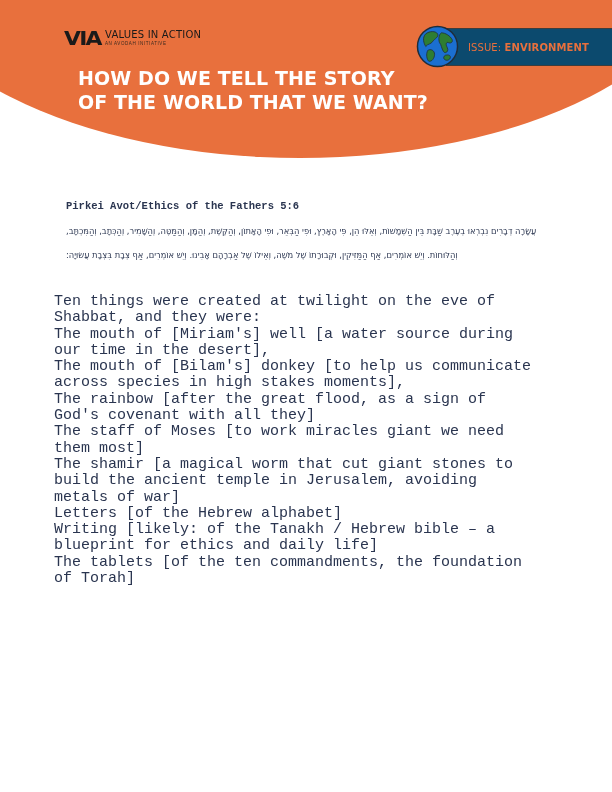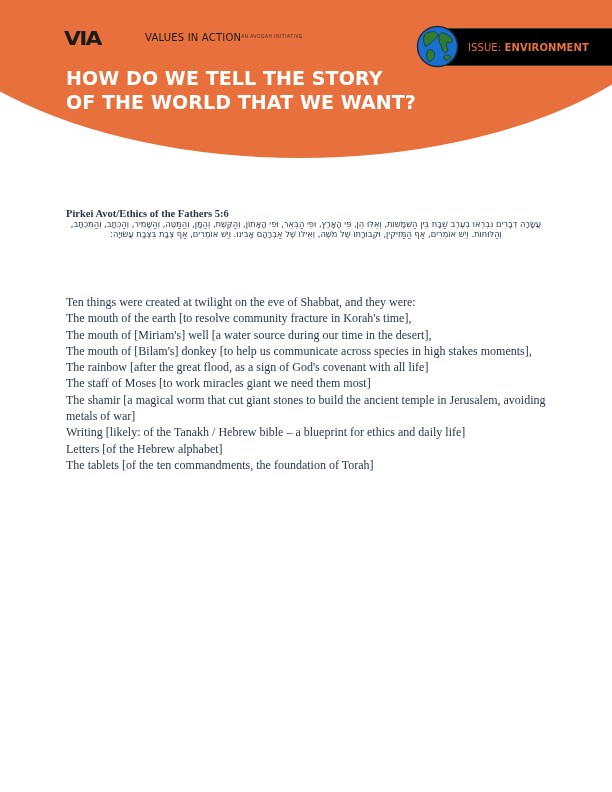--- a/index.html
+++ b/index.html
@@ -30,57 +30,56 @@
       width: 612px;
       height: 60px;
       background: #e8703d;
     }
     .logo {
       position: absolute;
       left: 64px;
       top: 29px;
       display: flex;
       align-items: center;
-      gap: 40px;
     }
     .logo-mark {
       font-family: "DejaVu Sans", sans-serif;
       font-weight: bold;
       font-size: 19px;
       letter-spacing: -1.5px;
       color: #1a1a1a;
       line-height: 18px;
       transform: scaleX(1.15);
       transform-origin: left center;
       margin-right: 9px;
     }
     .logo-text {
       display: flex;
-      flex-direction: row;
+      flex-direction: column;
       line-height: 1;
     }
     .logo-title {
       font-size: 10px;
       color: #1a1a1a;
       letter-spacing: 0.2px;
       font-family: "DejaVu Sans", sans-serif;
     }
     .logo-sub {
       font-size: 4.5px;
       color: #3a2a20;
       letter-spacing: 0.6px;
       margin-top: 2px;
     }
     .issue-banner {
       position: absolute;
       left: 446px;
       top: 28px;
       width: 166px;
       height: 36px;
-      background: #000000;
+      background: #0c4a6e;
       border-top: 1.5px solid #3d3d3d;
       border-bottom: 1.5px solid #3d3d3d;
       display: flex;
       align-items: center;
     }
     .issue-label {
       margin-left: 22px;
       font-size: 10px;
       color: #e8703d;
       font-family: "DejaVu Sans", sans-serif;
@@ -103,50 +102,51 @@
       top: 66px;
       font-family: "DejaVu Sans", sans-serif;
       font-weight: bold;
       font-size: 19px;
       line-height: 24px;
       color: #ffffff;
       letter-spacing: 0.1px;
     }
     .page-title div {
       white-space: nowrap;
+      margin-left: 12px;
     }
     .source-title {
       position: absolute;
       left: 66px;
-      top: 208px;
+      top: 200px;
       font-size: 10.5px;
       font-weight: bold;
       color: #2a3550;
-      font-family: Liberation Serif, serif;
+      font-family: Liberation Mono, monospace;
       text-align: center;
     }
     .hebrew {
       position: absolute;
       left: 66px;
       top: 219px;
       width: 480px;
       direction: rtl;
-      text-align: center;
+      text-align: left;
       font-family: "DejaVu Sans", sans-serif;
       font-size: 8.3px;
-      line-height: 10px;
+      line-height: 24px;
       color: #2a3550;
     }
     .english {
       position: absolute;
-      left: 66px;
+      left: 54px;
       top: 294px;
       width: 480px;
-      font-family: Liberation Serif, serif;
-      font-size: 12px;
+      font-family: Liberation Mono, monospace;
+      font-size: 15px;
       line-height: 16.3px;
       color: #2a3550;
     }
     .english .line {
       display: block;
     }
   </style>
 </head>
 <body>
 
@@ -180,22 +180,21 @@
   <div>HOW DO WE TELL THE STORY</div>
   <div>OF THE WORLD THAT WE WANT?</div>
 </div>
 
 <div class="source-title">Pirkei Avot/Ethics of the Fathers 5:6</div>
 
 <div class="hebrew">עֲשָׂרָה דְבָרִים נִבְרְאוּ בְעֶרֶב שַׁבָּת בֵּין הַשְּׁמָשׁוֹת, וְאֵלּוּ הֵן, פִּי הָאָרֶץ, וּפִי הַבְּאֵר, וּפִי הָאָתוֹן, וְהַקֶּשֶׁת, וְהַמָּן, וְהַמַּטֶּה, וְהַשָּׁמִיר, וְהַכְּתָב, וְהַמִּכְתָּב, וְהַלּוּחוֹת. וְיֵשׁ אוֹמְרִים, אַף הַמַּזִּיקִין, וּקְבוּרָתוֹ שֶׁל מֹשֶׁה, וְאֵילוֹ שֶׁל אַבְרָהָם אָבִינוּ. וְיֵשׁ אוֹמְרִים, אַף צְבָת בִּצְבָת עֲשׂוּיָה:</div>
 
 <div class="english">
   <span class="line">Ten things were created at twilight on the eve of Shabbat, and they were:</span>
-  <span class="line">The mouth of the earth [to resolve community fracture in Korah's time],</span>
   <span class="line">The mouth of [Miriam's] well [a water source during our time in the desert],</span>
   <span class="line">The mouth of [Bilam's] donkey [to help us communicate across species in high stakes moments],</span>
-  <span class="line">The rainbow [after the great flood, as a sign of God's covenant with all life]</span>
+  <span class="line">The rainbow [after the great flood, as a sign of God's covenant with all they]</span>
   <span class="line">The staff of Moses [to work miracles giant we need them most]</span>
   <span class="line">The shamir [a magical worm that cut giant stones to build the ancient temple in Jerusalem, avoiding metals of war]</span>
+  <span class="line">Letters [of the Hebrew alphabet]</span>
   <span class="line">Writing [likely: of the Tanakh / Hebrew bible – a blueprint for ethics and daily life]</span>
-  <span class="line">Letters [of the Hebrew alphabet]</span>
   <span class="line">The tablets [of the ten commandments, the foundation of Torah]</span>
 </div>
 
 </body></html>

